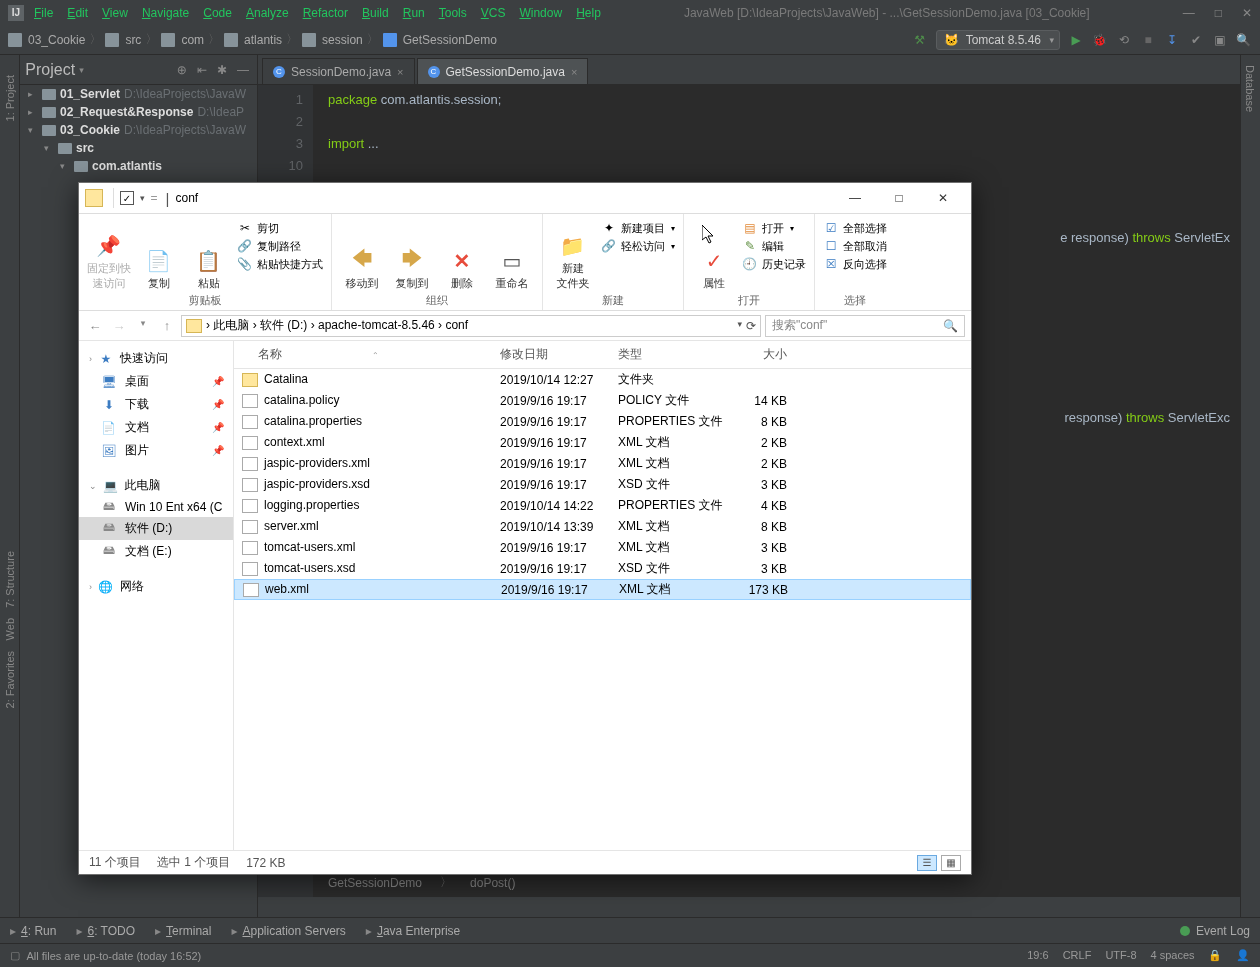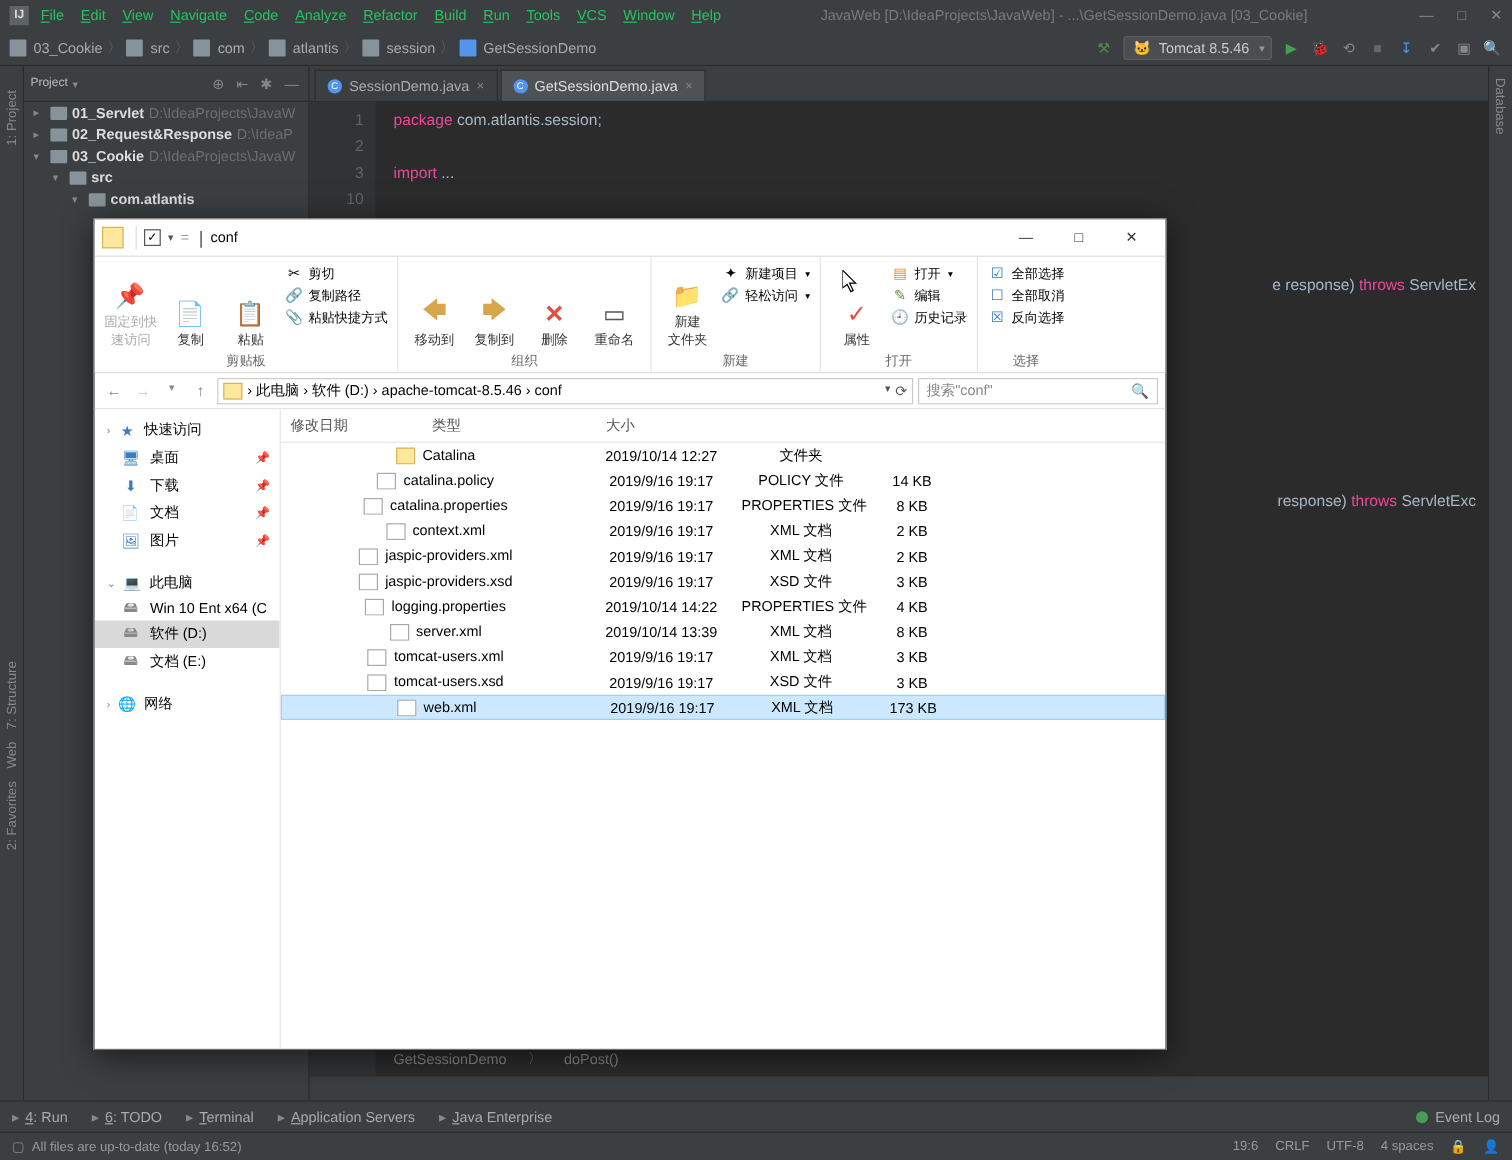--- a/index.html
+++ b/index.html
@@ -22,21 +22,21 @@
 .toolbar .right { margin-left: auto; display: flex; align-items: center; gap: 8px; }
 .toolbar .tomcat { background: #4b4e50; border: 1px solid #5a5d5f; border-radius: 3px; padding: 2px 18px 2px 8px; color: #ccc; display: flex; align-items: center; gap: 6px; position: relative; }
 .toolbar .tomcat::after { content: "▾"; position: absolute; right: 5px; color: #999; font-size: 9px; }
 .toolbar .icobtn { width: 16px; height: 16px; display: flex; align-items: center; justify-content: center; }
 .toolbar .play { color: #499c54; }
 .toolbar .bug { color: #499c54; }
 
 
 .midrow { height: 30px; background: #3c3f41; display: flex; border-bottom: 1px solid #2b2b2b; }
 .projhdr { width: 258px; display: flex; align-items: center; padding: 0 8px; border-right: 1px solid #2b2b2b; }
-.projhdr .title { color: #bbb; font-size: 10px; }
+.projhdr .title { color: #bbb; font-size: 16px; }
 .projhdr .arrow { color: #888; margin-left: 4px; font-size: 9px; }
 .projhdr .icons { margin-left: auto; display: flex; gap: 10px; color: #888; }
 .edtabs { flex: 1; display: flex; align-items: flex-end; padding-left: 4px; }
 .edtab { height: 26px; background: #3c3f41; border: 1px solid #2b2b2b; border-bottom: none; padding: 0 10px; display: flex; align-items: center; gap: 6px; color: #aaa; font-size: 12px; margin-right: 2px; }
 .edtab.active { background: #4e5254; color: #ddd; }
 .edtab .close { color: #888; font-size: 11px; }
 .edtab .fileico { width: 12px; height: 12px; border-radius: 50%; background: #5394ec; display: flex; align-items: center; justify-content: center; font-size: 8px; color: #fff; }
 
 
 .leftgutter { position: absolute; left: 0; top: 55px; bottom: 50px; width: 20px; background: #3c3f41; border-right: 1px solid #2b2b2b; }
@@ -48,21 +48,21 @@
 .projtree { position: absolute; left: 20px; top: 85px; width: 238px; bottom: 50px; background: #3c3f41; color: #bbb; overflow: hidden; border-right: 1px solid #2b2b2b; }
 .projtree .node { padding: 2px 4px; display: flex; align-items: center; gap: 4px; white-space: nowrap; font-size: 12px; }
 .projtree .arrow { color: #888; width: 10px; display: inline-block; font-size: 9px; }
 .projtree .foldico { width: 14px; height: 11px; background: #87939a; display: inline-block; border-radius: 1px; }
 .projtree .dim { color: #6a6f73; }
 
 
 .editor { position: absolute; left: 258px; right: 20px; top: 85px; bottom: 70px; background: #2b2b2b; color: #a9b7c6; font-family: "JetBrains Mono", Consolas, monospace; font-size: 13px; }
 .editor .gutter { position: absolute; left: 0; top: 0; bottom: 0; width: 55px; background: #313335; color: #606366; text-align: right; padding-right: 10px; padding-top: 4px; line-height: 22px; }
 .editor .code { position: absolute; left: 70px; top: 4px; line-height: 22px; }
-.editor .kw { color: #ec4899; }
+.editor .kw { color: #84cc16; }
 .editor .bcwrap { position: absolute; left: 70px; bottom: 6px; color: #888; font-size: 12px; font-family: "Segoe UI"; display: flex; gap: 18px; align-items: center; }
 .editor .bcwrap .br { color: #777; }
 
 
 .bottombar { position: absolute; left: 0; right: 0; bottom: 24px; height: 26px; background: #3c3f41; border-top: 1px solid #2b2b2b; display: flex; align-items: center; padding: 0 10px; gap: 20px; color: #aaa; font-size: 12px; }
 .bottombar .tab { display: flex; align-items: center; gap: 5px; }
 .bottombar .right { margin-left: auto; display: flex; align-items: center; gap: 6px; }
 .bottombar .dot { width: 10px; height: 10px; border-radius: 50%; background: #499c54; display: inline-block; }
 .statusbar { position: absolute; left: 0; right: 0; bottom: 0; height: 24px; background: #3c3f41; border-top: 1px solid #2b2b2b; display: flex; align-items: center; padding: 0 10px; color: #999; font-size: 11px; }
 .statusbar .left { display: flex; align-items: center; gap: 6px; }
@@ -116,21 +116,21 @@
 .exp-list { flex: 1; display: flex; flex-direction: column; font-size: 12px; }
 .exp-cols { display: flex; border-bottom: 1px solid #e5e5e5; color: #555; }
 .exp-cols div { padding: 5px 8px; }
 .col-name { width: 258px; }
 .col-date { width: 118px; }
 .col-type { width: 115px; }
 .col-size { width: 70px; text-align: right; }
 .exp-rows { flex: 1; overflow: auto; }
 .exp-row { display: flex; align-items: center; height: 21px; }
 .exp-row.sel { background: #cce8ff; border: 1px solid #99d1ff; }
-.exp-row .c { padding: 0 8px; overflow: hidden; white-space: nowrap; text-align: center; }
+.exp-row .c { padding: 0 8px; overflow: hidden; white-space: nowrap; }
 .exp-row .fileico { width: 16px; height: 14px; display: inline-flex; align-items: center; justify-content: center; margin-right: 6px; vertical-align: middle; font-size: 11px; }
 
 .exp-status { height: 24px; border-top: 1px solid #e5e5e5; display: flex; align-items: center; padding: 0 10px; color: #555; font-size: 12px; gap: 16px; }
 .exp-status .right { margin-left: auto; display: flex; gap: 4px; }
 .exp-status .viewbtn { width: 20px; height: 16px; border: 1px solid #aaa; display: flex; align-items: center; justify-content: center; font-size: 10px; }
 .exp-status .viewbtn.on { background: #cce8ff; border-color: #6aa9e0; }
 
 .cursor { position: absolute; left: 702px; top: 225px; width: 14px; height: 20px; pointer-events: none; }
 .cursor svg { width: 14px; height: 20px; }
 </style>
@@ -538,20 +538,21 @@
         </div>
       <div class="gap"></div>
       <div class="hdr">
           <span style="font-size:9px;color:#888">›</span>
           <span class="sico" style="color:#3c7cc2">🌐</span>
           <span>网络</span>
         </div>
     </div>
     <div class="exp-list">
       <div class="exp-cols">
+        <div class="col-name"><span style="margin-left:16px">名称</span><span style="margin-left:90px;font-size:8px;color:#999">⌃</span></div>
         <div class="col-date">修改日期</div>
         <div class="col-type">类型</div>
         <div class="col-size">大小</div>
       </div>
       <div class="exp-rows" id="exp-rows">
           <div class="exp-row">
             <div class="c col-name"><span class="fileico" style="background:#ffe79e;border:1px solid #d6b656"></span>Catalina</div>
             <div class="c col-date">2019/10/14 12:27</div>
             <div class="c col-type">文件夹</div>
             <div class="c col-size"></div>
@@ -613,19 +614,28 @@
           <div class="exp-row sel">
             <div class="c col-name"><span class="fileico" style="background:#fff;border:1px solid #aaa"></span>web.xml</div>
             <div class="c col-date">2019/9/16 19:17</div>
             <div class="c col-type">XML 文档</div>
             <div class="c col-size">173 KB</div>
           </div>
         </div>
     </div>
   </div>
 
+  <div class="exp-status">
+    <span>11 个项目</span>
+    <span>选中 1 个项目</span>
+    <span>172 KB</span>
+    <div class="right">
+      <span class="viewbtn on">☰</span>
+      <span class="viewbtn">▦</span>
+    </div>
+  </div>
 </div>
 
 <div class="cursor">
   <svg viewBox="0 0 14 20">
       <path d="M0 0 L0 15 L4 12 L7 18 L9 17 L6 11 L11 11 Z" fill="#fff" stroke="#000" stroke-width="1"></path>
     </svg>
 </div>
 
 </body></html>

